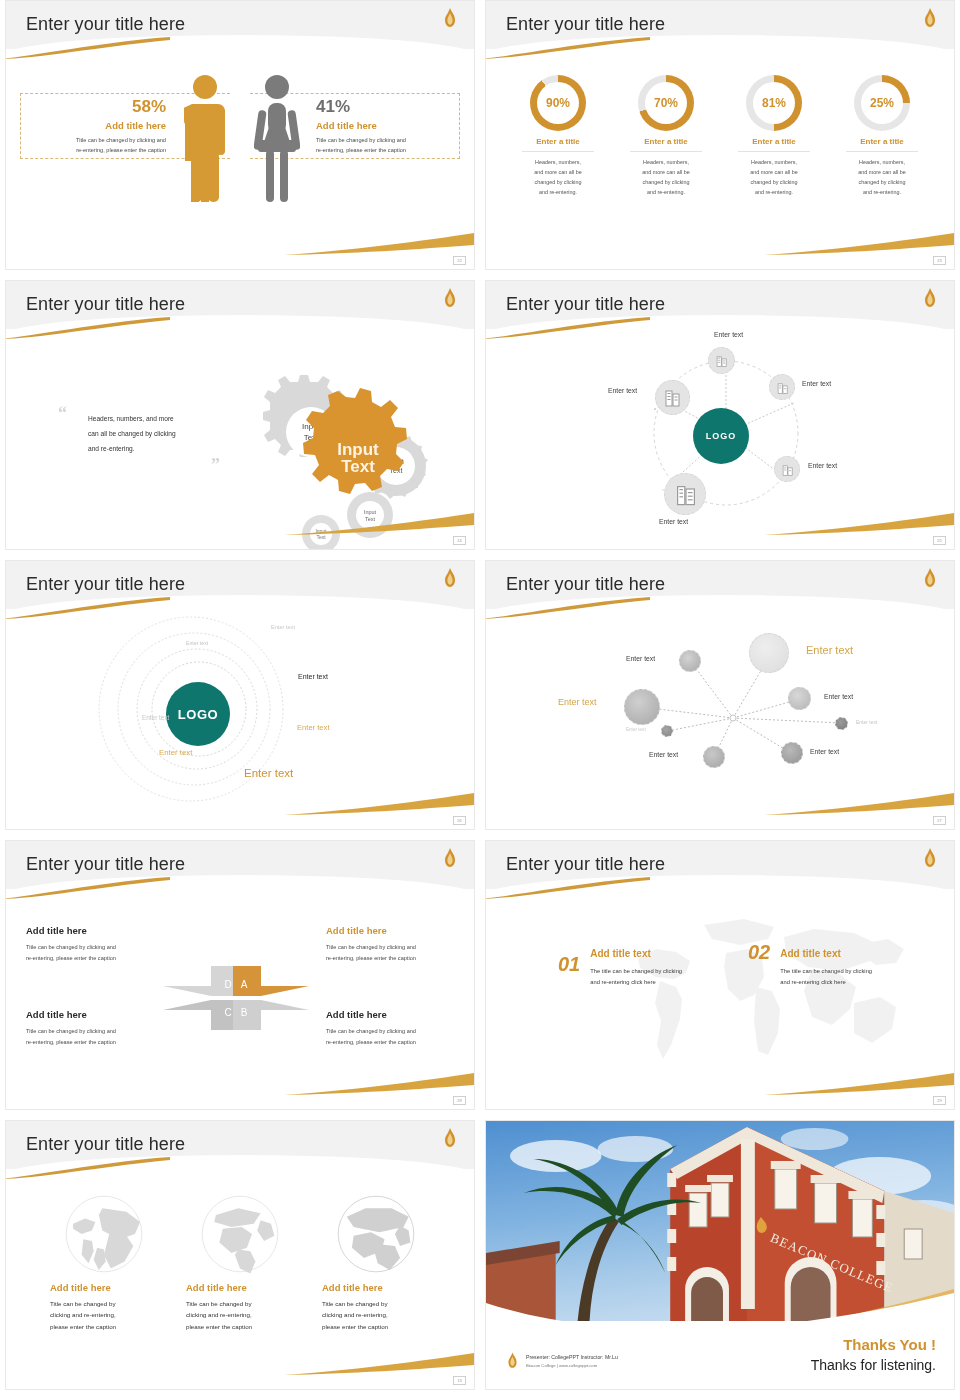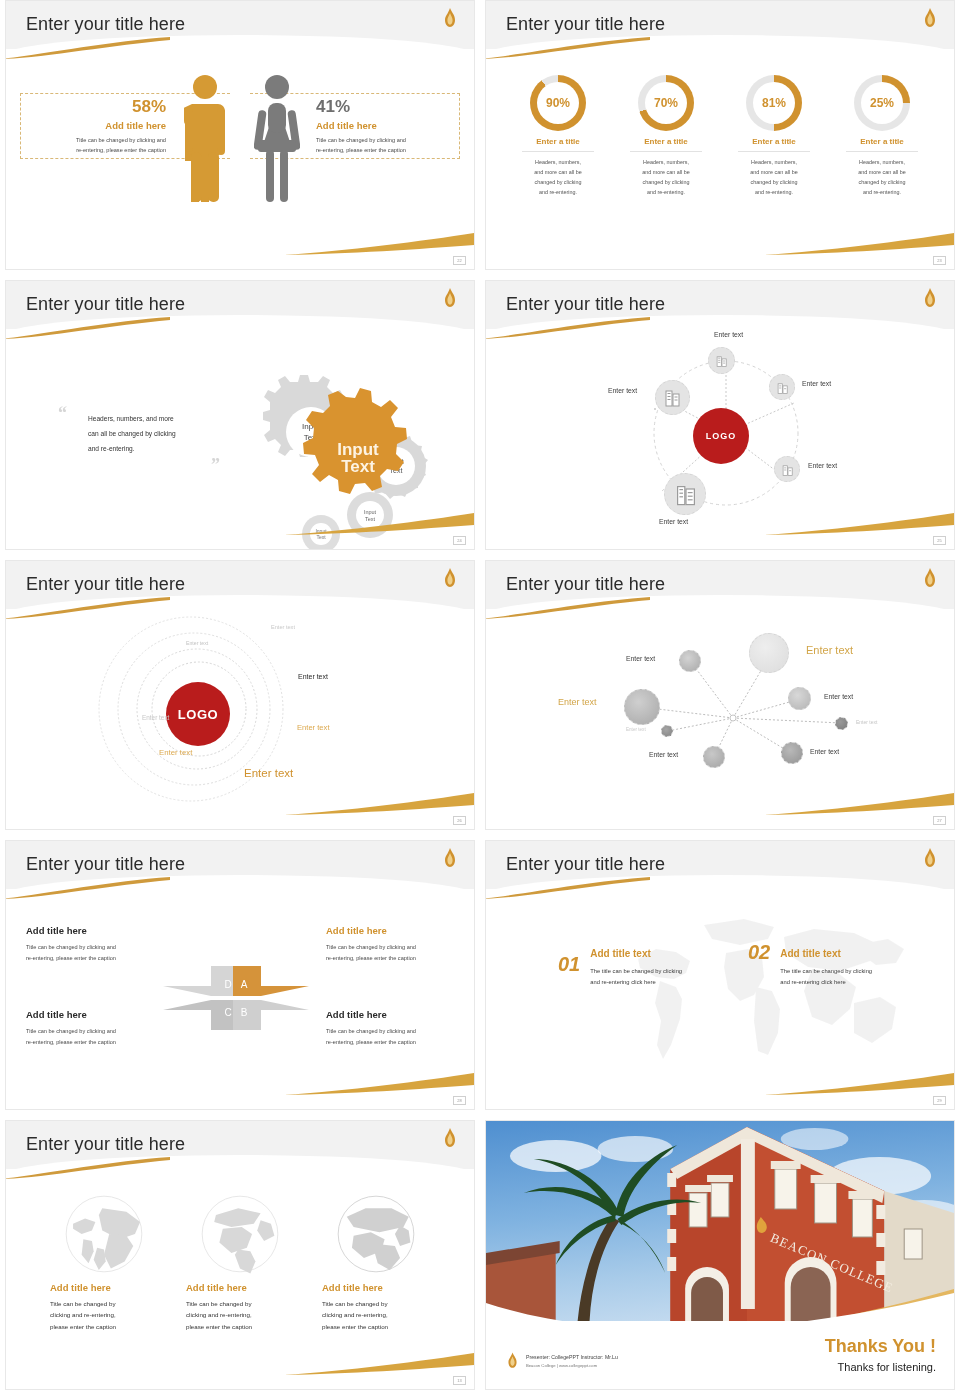--- a/index.html
+++ b/index.html
@@ -75,21 +75,21 @@
   .dn-title { color:#d0922f; font-size:8px; font-weight:bold; margin-top:6px; }
   .dn-rule { width:72px; height:1px; background:#e2e2e2; margin:5px auto; }
   .dn-cap { font-size:5.4px; color:#555; line-height:1.85; width:78px; }
 
   
   .quote { color:#d6d6d6; font-size:18px; font-weight:bold; font-family:"Liberation Serif", serif; }
 
   
   .et { font-size:6.8px; color:#3d3d3d; }
   .logo-circle {
-    background:#b91c1c; border-radius:50%;
+    background:#0f766e; border-radius:50%;
     display:flex; align-items:center; justify-content:center;
     color:#fff; font-weight:bold;
   }
   .dashring { border:1px dashed #d5d5d5; border-radius:50%; position:absolute; }
 
   
   .ab-h { font-size:9.5px; font-weight:bold; color:#2b2b2b; }
   .ab-h.o { color:#d0922f; }
   .ab-c { font-size:5.6px; color:#4a4a4a; line-height:1.9; }
 
@@ -98,22 +98,22 @@
   .ntitle { font-size:10px; font-weight:bold; color:#d0922f; }
   .ncap { font-size:5.8px; color:#3a3a3a; line-height:1.95; }
 
   
   .g-h { font-size:9.5px; font-weight:bold; color:#d0922f; }
   .g-c { font-size:6.2px; color:#333; line-height:1.85; }
 
   
   .photo { position:absolute; left:0; top:0; width:100%; height:200px; overflow:hidden; }
   .sky { position:absolute; inset:0; background:linear-gradient(175deg,#4f8fd0 0%, #7fb2e0 42%, #a8cbe9 70%, #cfe1f2 100%); }
-  .thanks { font-size:18px; font-weight:bold; color:#d0922f; }
-  .thanks-sub { font-size:11px; color:#222; }
+  .thanks { font-size:15px; font-weight:bold; color:#d0922f; }
+  .thanks-sub { font-size:14px; color:#222; }
   .presenter { font-size:5.2px; color:#444; }
   .presenter2 { font-size:4.2px; color:#777; }
 </style>
 </head>
 <body>
 
 <div class="deck">
 
   <div class="slide">
     <div class="hdr"></div>

